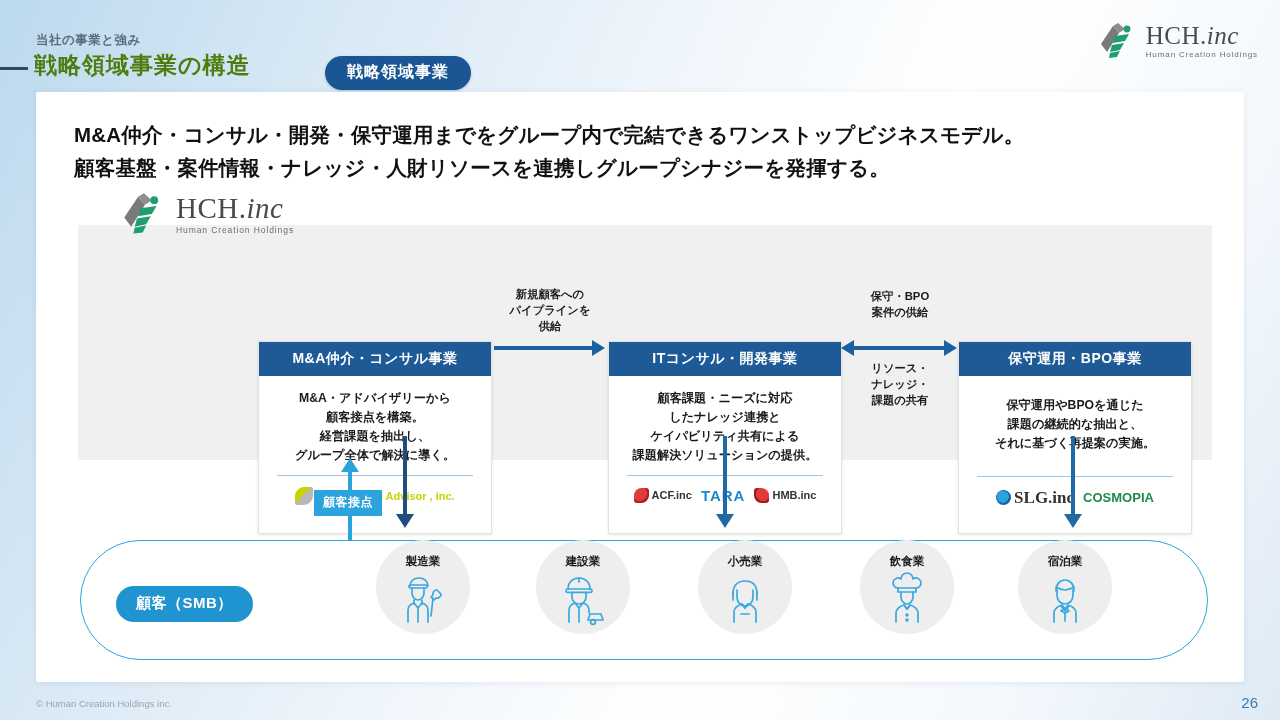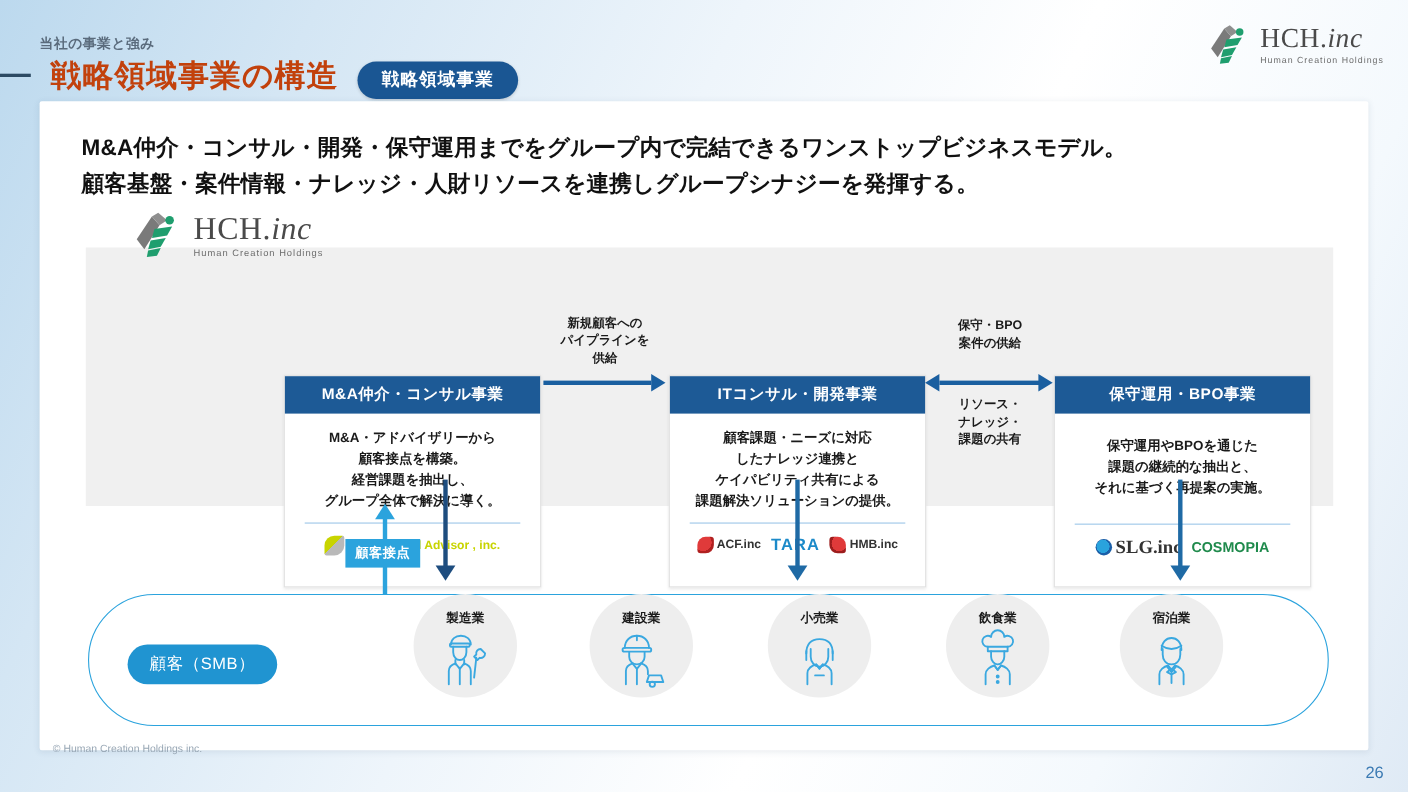--- a/index.html
+++ b/index.html
@@ -8,21 +8,21 @@
     font-family: "Liberation Sans", "DejaVu Sans", sans-serif;
     overflow: hidden; position: relative;
     background: linear-gradient(115deg, #bcd9ee 0%, #d4e6f4 18%, #eef5fb 42%, #ffffff 62%, #f4f9fd 82%, #dfeaf5 100%);
   }
   .slide { position: absolute; inset: 0; }
 
   
   .hdr { position: absolute; left: 0; top: 12px; width: 1280px; height: 70px; padding-left: 48px; }
   .hdr-accent { position: absolute; left: 0; top: 55px; width: 28px; height: 3px; background: #2c4a63; }
   .eyebrow { position: absolute; left: 36px; top: 20px; font-size: 12.5px; font-weight: bold; color: #5a6b7c; letter-spacing: .5px; }
-  .title { position: absolute; left: 34px; top: 38px; font-size: 28px; font-weight: bold; color: #c2410c; letter-spacing: 1px; margin-left: 12px; }
+  .title { position: absolute; left: 34px; top: 38px; font-size: 23px; font-weight: bold; color: #4d7c0f; letter-spacing: 1px; }
   .pill-badge {
     position: absolute; left: 325px; top: 44px;
     background: #1a5693; color: #fff; border-radius: 20px;
     padding: 6px 22px 7px; font-size: 16px; font-weight: bold; letter-spacing: 1px;
     box-shadow: 0 1px 3px rgba(0,0,0,.18);
   }
 
   
   .brand { position: absolute; right: 22px; top: 22px; display: flex; align-items: center; gap: 7px; }
   .brand-mark { width: 40px; height: 38px; position: relative; }
@@ -89,31 +89,31 @@
     font-size: 12px; font-weight: bold; padding: 4px 9px 5px; letter-spacing: .5px;
   }
 
   
   .cust-band {
     position: absolute; left: 44px; top: 448px; width: 1128px; height: 120px;
     border: 1.6px solid #2ba3dd; border-radius: 60px; background: #fff;
   }
   .cust-pill {
     position: absolute; left: 80px; top: 494px; background: #2094d1; color: #fff;
-    border-radius: 20px; padding: 8px 20px 9px; font-size: 15px; font-weight: normal; letter-spacing: .5px;
+    border-radius: 20px; padding: 8px 20px 9px; font-size: 15px; font-weight: bold; letter-spacing: .5px;
   }
   .ind { position: absolute; top: 448px; width: 94px; text-align: center; }
   .ind-circle {
     width: 94px; height: 94px; border-radius: 50%; background: #eeeeee;
     display: flex; align-items: flex-end; justify-content: center; padding-bottom: 8px;
   }
   .ind-label { position: absolute; left: 0; top: 14px; width: 94px; font-size: 11.5px; font-weight: bold; color: #1a1a1a; }
 
   
-  .footer-copy { position: absolute; left: 36px; top: 676px; font-size: 9.5px; color: #97a6b4; margin-left: 12px; }
+  .footer-copy { position: absolute; left: 36px; top: 698px; font-size: 9.5px; color: #97a6b4; }
   .page-num { position: absolute; right: 22px; top: 694px; font-size: 15px; color: #3b7ab3; }
 </style>
 </head>
 <body>
 
 <div class="slide">
 
   <div class="hdr">
     <div class="hdr-accent"></div>
     <div class="eyebrow">当社の事業と強み</div>

